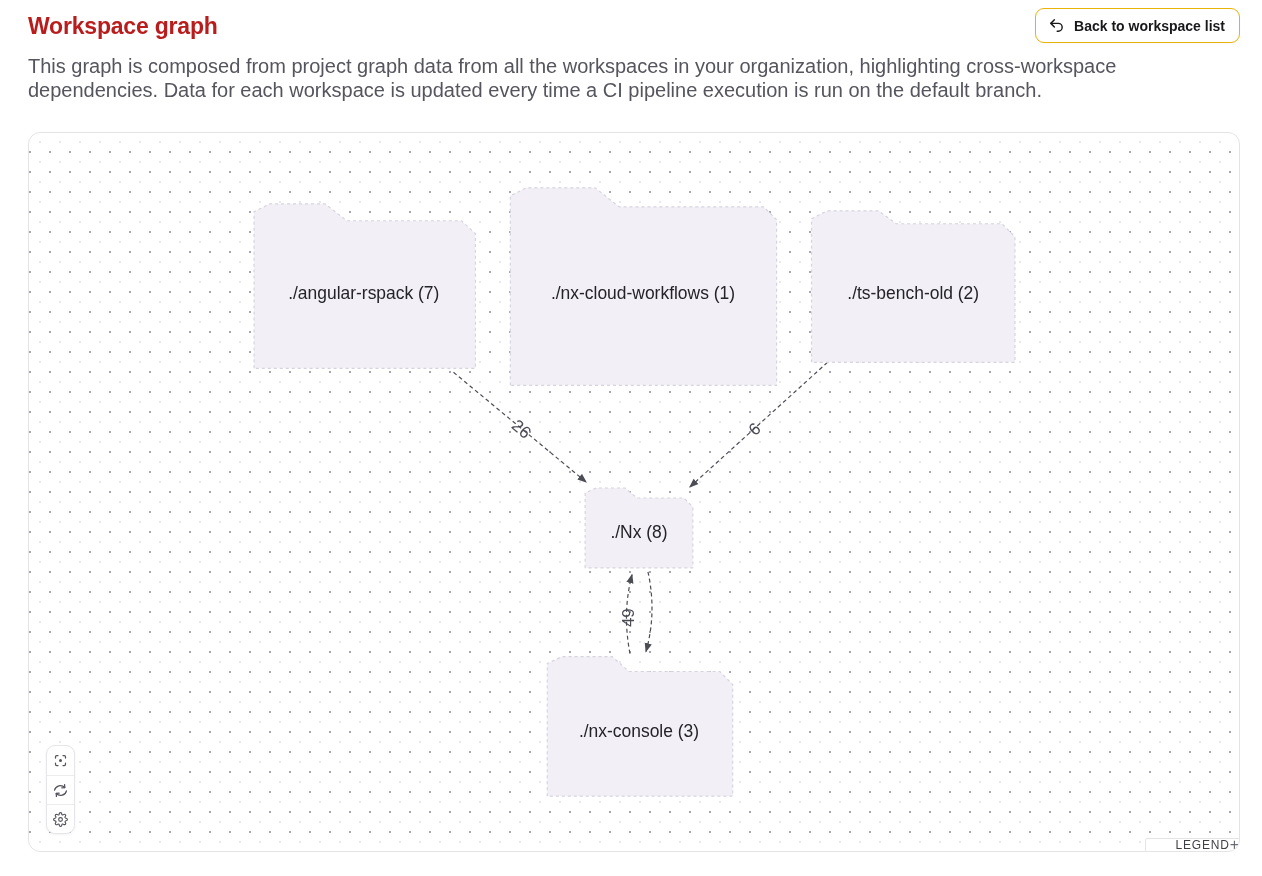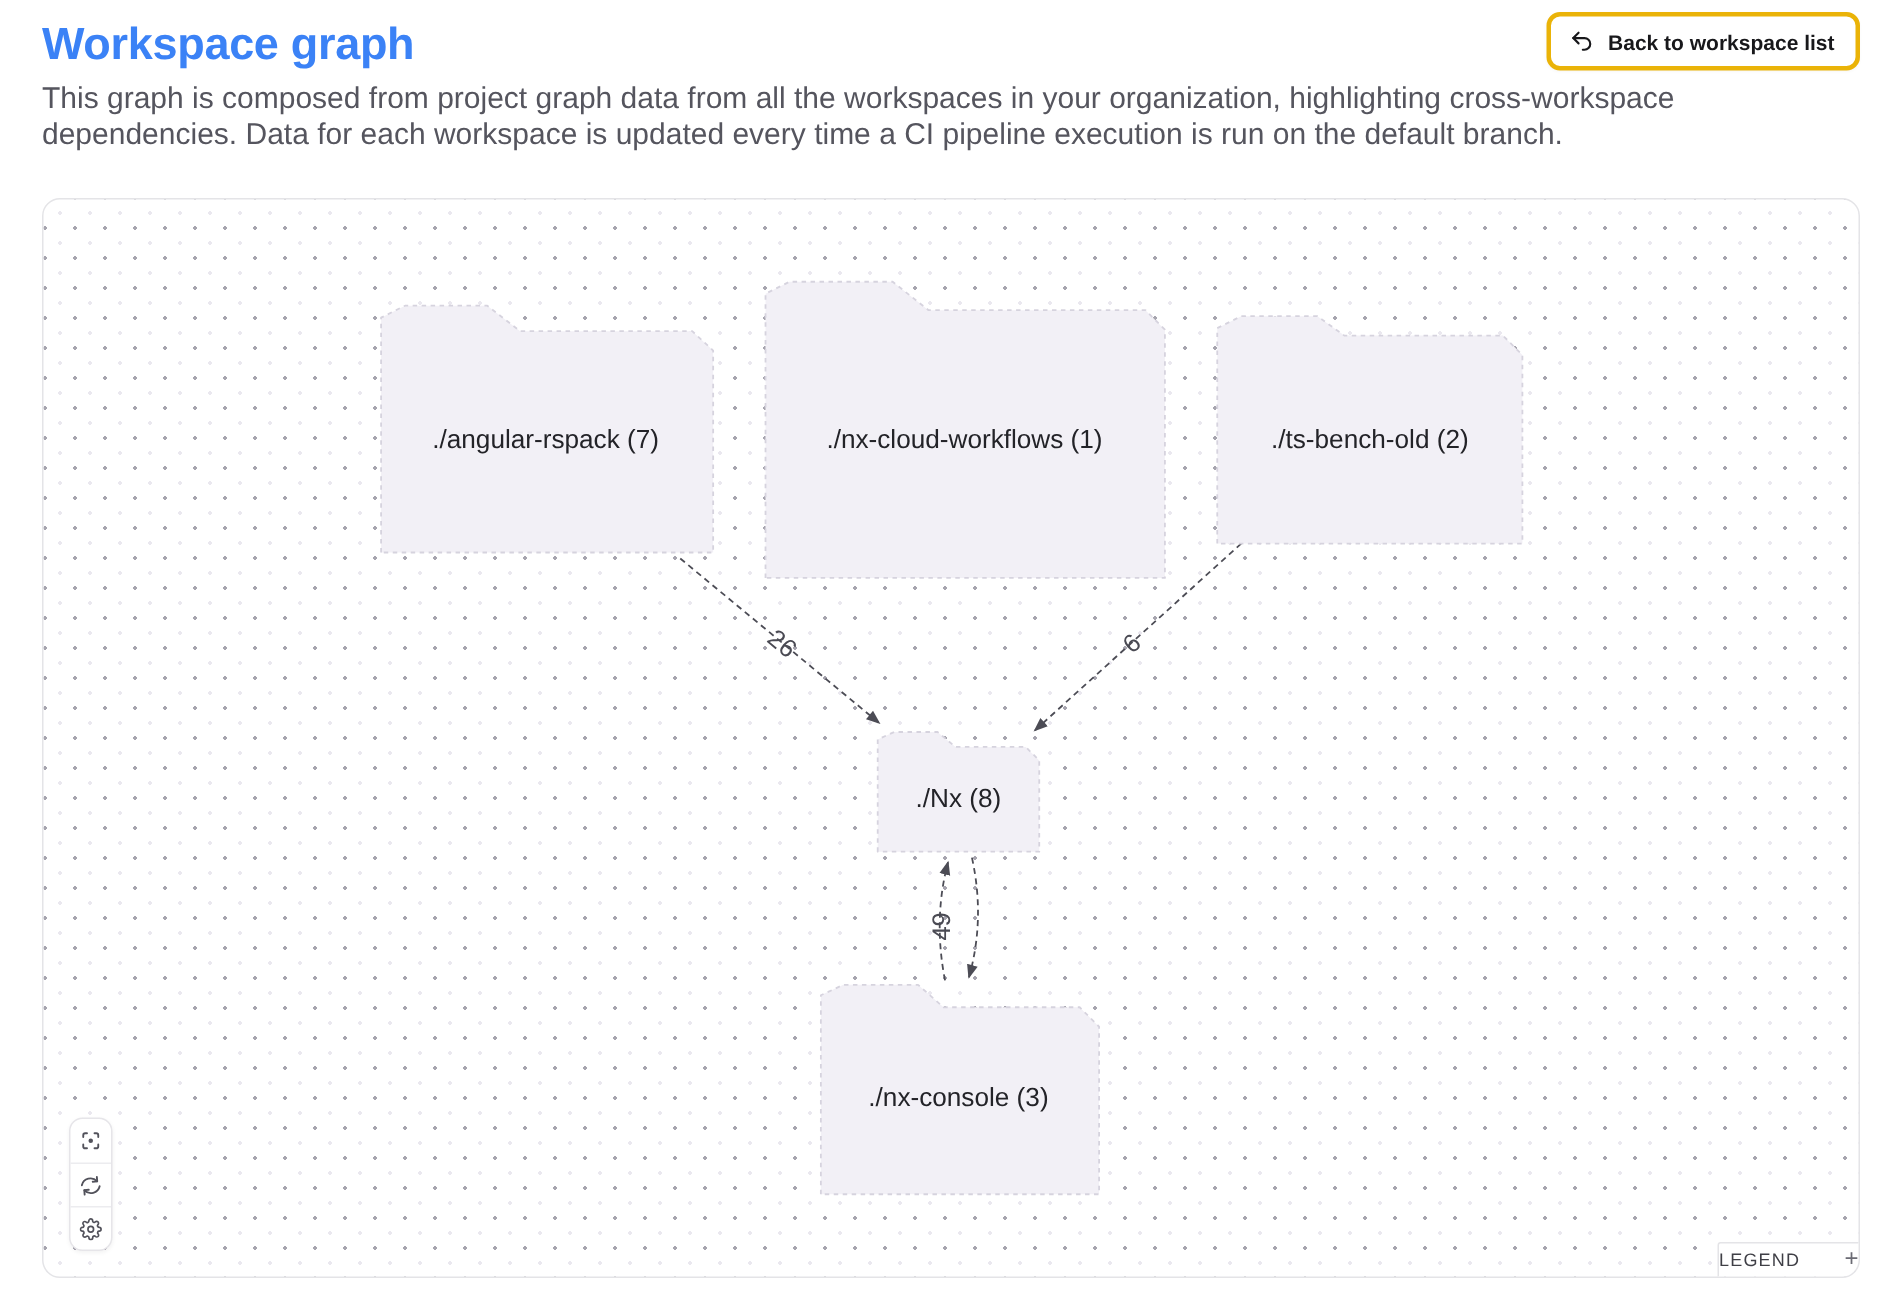--- a/index.html
+++ b/index.html
@@ -3,24 +3,24 @@
 <meta charset="utf-8">
 <style>
   * { margin: 0; padding: 0; box-sizing: border-box; }
   html, body { width: 1262px; height: 876px; background: #ffffff; overflow: hidden; }
   body { font-family: "Liberation Sans", sans-serif; color: #18181b; }
 
   .page { position: relative; width: 1262px; height: 876px; }
 
   
   .header-row { position: absolute; left: 28px; right: 22px; top: 8px; display: flex; align-items: flex-start; justify-content: space-between; }
-  .page-title { font-size: 30px; font-weight: 700; color: #3b82f6; letter-spacing: -0.2px; padding-top: 5px; }
+  .page-title { font-size: 23px; font-weight: 700; color: #b91c1c; letter-spacing: -0.2px; padding-top: 5px; }
   .back-btn {
     display: flex; align-items: center; gap: 9px;
-    background: #ffffff; border: 3px solid #eab308; border-radius: 9px;
+    background: #ffffff; border: 1px solid #eab308; border-radius: 9px;
     padding: 8px 14px 8px 12px; cursor: pointer;
     font-family: "Liberation Sans", sans-serif;
     font-size: 14px; font-weight: 700; color: #18181b;
     box-shadow: 0 1px 2px rgba(0,0,0,0.03);
   }
   .back-btn svg { display: block; }
 
   .desc {
     position: absolute; left: 28px; top: 54px; width: 1214px;
     font-size: 20px; line-height: 24px; color: #55555e; font-weight: 400;
@@ -67,25 +67,25 @@
   .tool-btn {
     height: 29px; display: flex; align-items: center; justify-content: center;
     background: transparent; border: none; cursor: pointer;
   }
   .tool-btn + .tool-btn { border-top: 1px solid #ececef; }
   .tool-btn svg { display: block; }
 
   
   .legend-btn {
     position: absolute; right: -1px; bottom: -1px;
-    width: 95px; height: 24px;
+    width: 95px; height: 14px;
     background: #ffffff;
     border: 1px solid #e4e4e7;
     border-bottom-right-radius: 12px; border-top-left-radius: 2px;
-    display: flex; align-items: center; justify-content: space-between; gap: 16px;
+    display: flex; align-items: center; justify-content: flex-end; gap: 0;
     cursor: pointer;
     font-family: "Liberation Sans", sans-serif;
   }
   .legend-label { font-size: 12px; letter-spacing: 0.8px; color: #3f3f46; font-weight: 400; }
   .legend-plus { font-size: 16px; color: #6b6b74; font-weight: 400; line-height: 1; margin-top: -1px; }
 </style>
 </head>
 <body>
 
 <div class="page" data-interactable="false">

